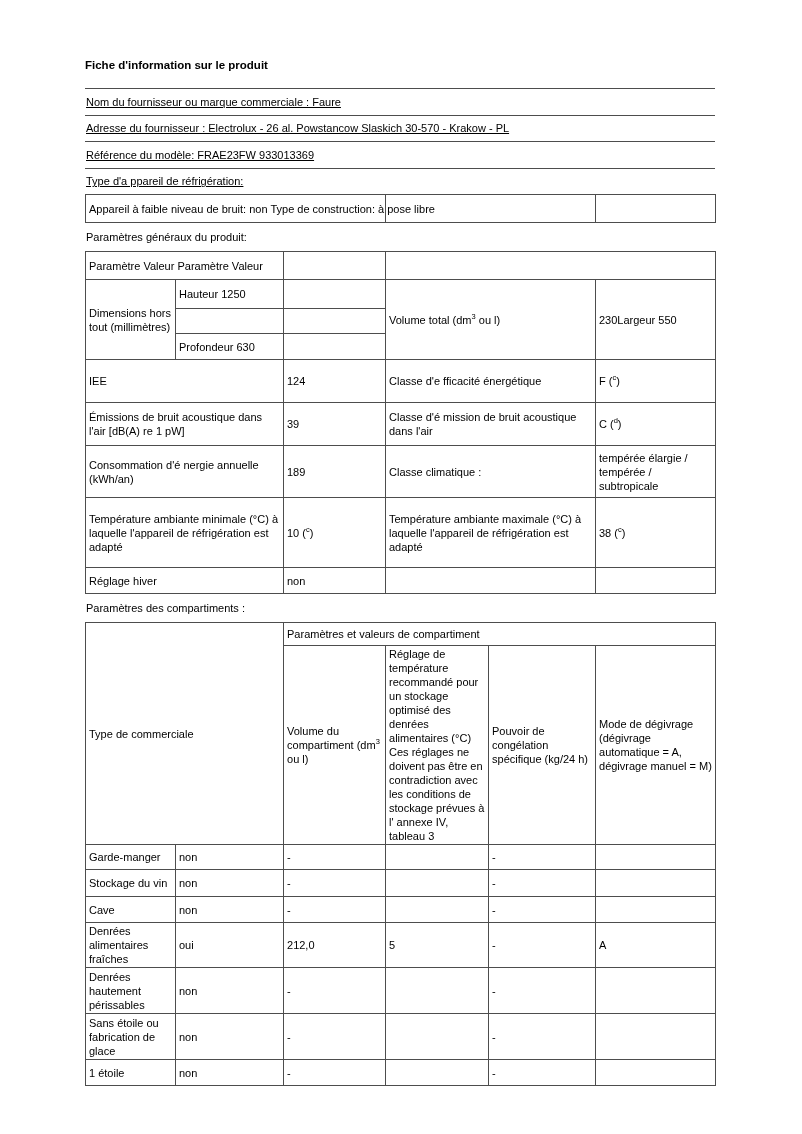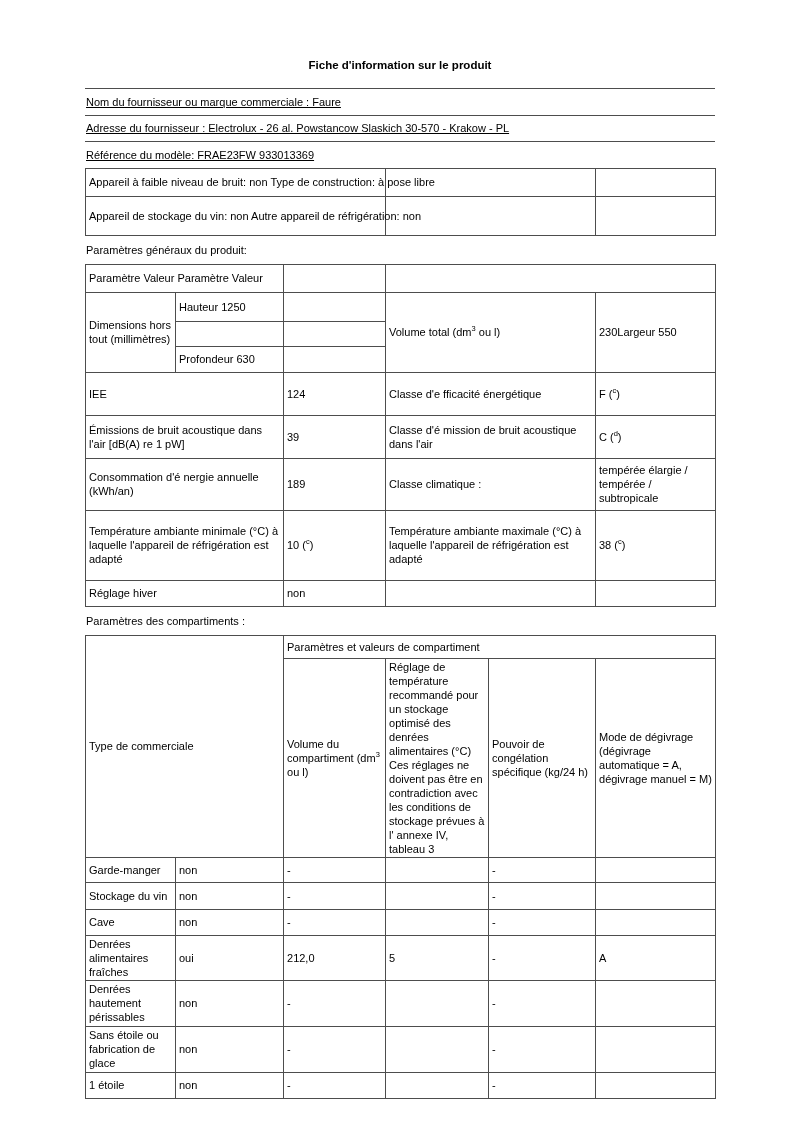--- a/index.html
+++ b/index.html
@@ -3,21 +3,21 @@
 <meta charset="utf-8">
 <style>
   html, body { margin: 0; padding: 0; }
   body {
     width: 802px; height: 1134px; overflow: hidden;
     background: #ffffff; color: #000000;
     font-family: "Liberation Sans", sans-serif;
     font-size: 11px; line-height: 14px;
   }
   .page { width: 802px; height: 1134px; box-sizing: border-box; padding: 58px 87px 0 85px; }
-  .title { text-align: center; font-weight: bold; font-size: 11.5px; margin-bottom: 16px; }
+  .title { font-weight: bold; font-size: 11.5px; margin-bottom: 16px; }
   .info-row { border-top: 1px solid #4d4d4d; height: 26.5px; box-sizing: border-box; display: flex; align-items: center; padding-left: 1px; text-decoration: underline; }
   table { border-collapse: collapse; table-layout: fixed; width: 630px; }
   td { border: 1px solid #4d4d4d; padding: 1px 3px; vertical-align: middle; overflow: visible; word-wrap: break-word; }
   .c { }
   .r { text-align: left; }
   .nowrap { white-space: nowrap; }
   sup { font-size: 7.5px; line-height: 0; vertical-align: super; }
   .section-heading { height: 28px; display: flex; align-items: center; padding-left: 1px; }
 </style>
 </head>
@@ -29,35 +29,33 @@
 
   <div class="info-row">
     <span>Nom du fournisseur ou marque commerciale : Faure</span>
   </div>
   <div class="info-row">
     <span>Adresse du fournisseur : Electrolux - 26 al. Powstancow Slaskich 30-570 - Krakow - PL</span>
   </div>
   <div class="info-row">
     <span>Référence du modèle: FRAE23FW 933013369</span>
   </div>
+  <div class="info-row">
+    <span>Type d'a ppareil de réfrigération:</span>
+  </div>
 
   <table>
     <colgroup>
         <col style="width:300px">
         <col style="width:210px">
         <col style="width:120px">
       </colgroup>
     <tbody>
       <tr style="height:28px">
         <td><span class="nowrap">Appareil à faible niveau de bruit: non Type de construction: à pose libre</span></td>
-        <td></td>
-        <td></td>
-      </tr>
-      <tr style="height:39px">
-        <td><span class="nowrap">Appareil de stockage du vin: non Autre appareil de réfrigération: non</span></td>
         <td></td>
         <td></td>
       </tr>
     </tbody>
   </table>
 
   <div class="section-heading">
     <span>Paramètres généraux du produit:</span>
   </div>
 

